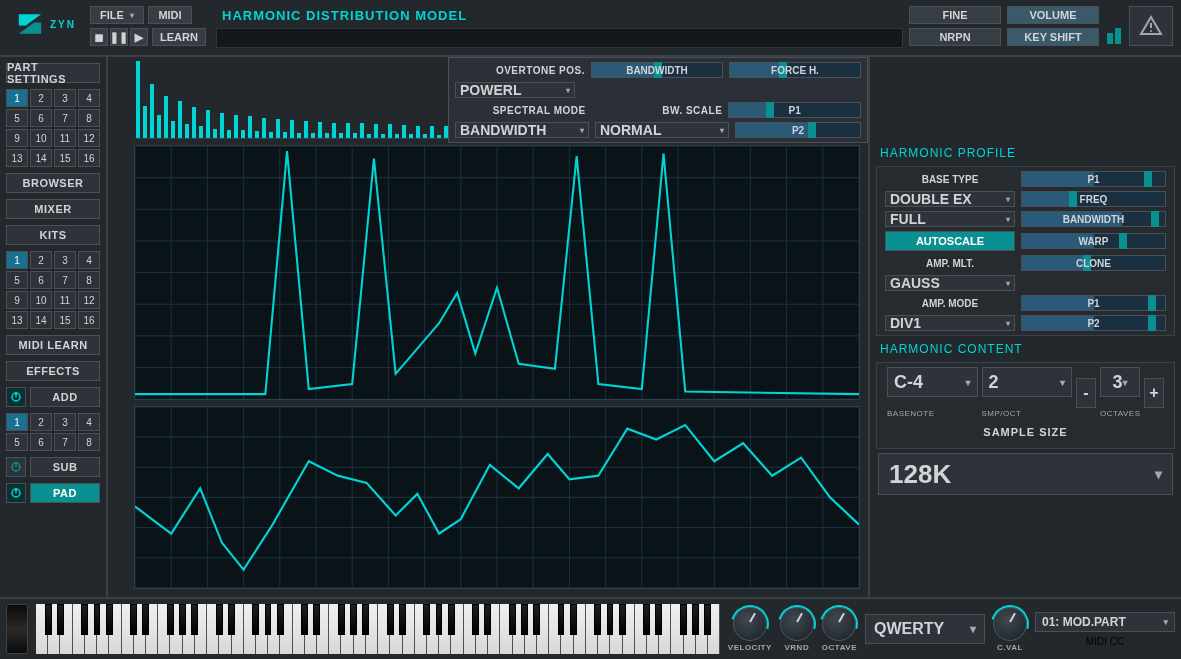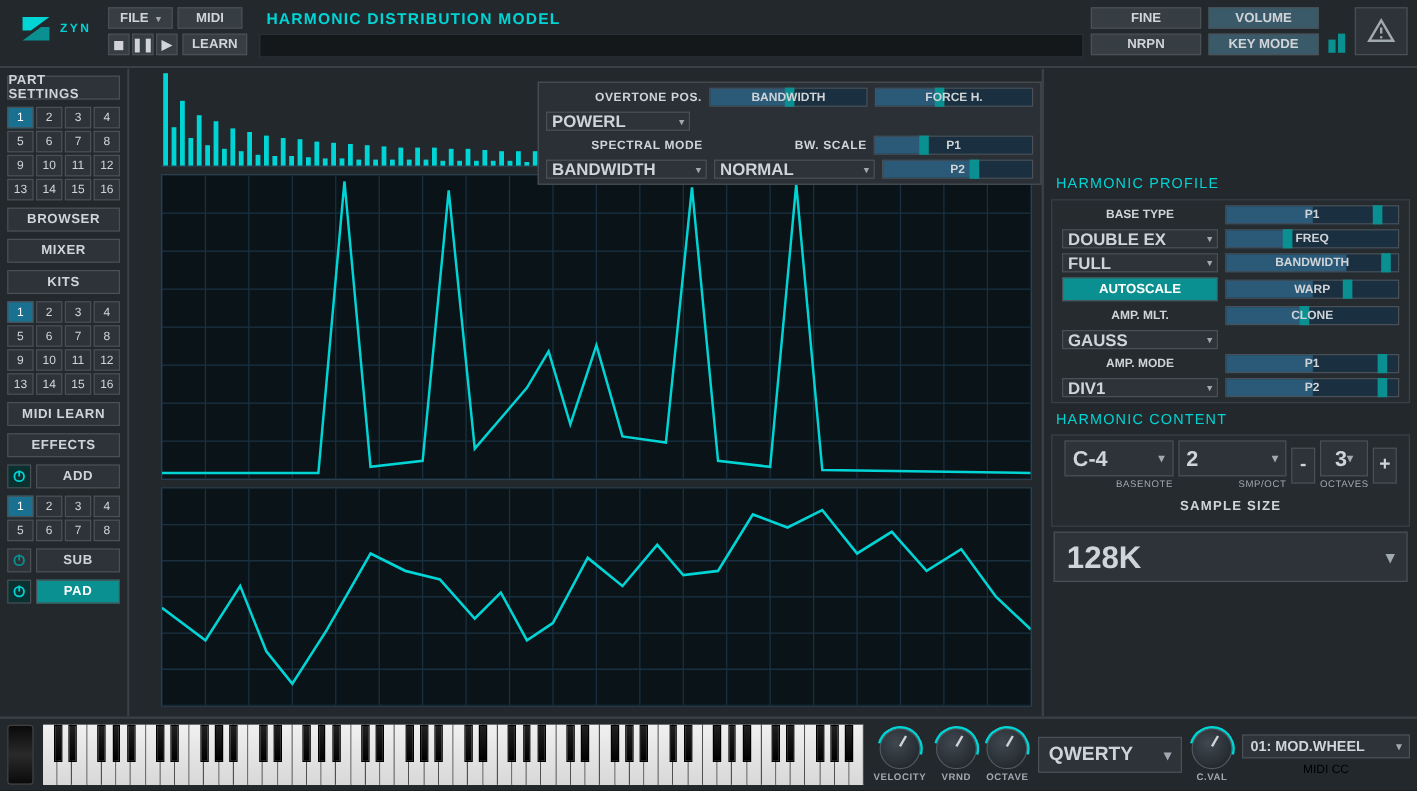--- a/index.html
+++ b/index.html
@@ -62,21 +62,21 @@
 .graphs{flex:1;position:relative;padding:4px 8px 8px 26px;display:flex;flex-direction:column;gap:6px}
 .spectrum-bars{height:78px;position:relative;border-bottom:1px solid #2a4050}
 .spectrum-bars .bars{position:absolute;inset:0;display:flex;align-items:flex-end;gap:3px;padding:0 2px}
 .spectrum-bars .bars span{width:4px;background:var(--teal)}
 .graph{flex:1;background:var(--dark);border:1px solid #2a4050;position:relative;overflow:hidden}
 .graph svg{position:absolute;inset:0;width:100%;height:100%}
 .grid-line{stroke:#1a3040;stroke-width:1}
 .curve{fill:none;stroke:var(--teal);stroke-width:2}
 
 
-.overlay-panel{position:absolute;top:11px;right:0;width:420px;background:#2a3036;border:1px solid #4a5056;padding:4px 6px;display:flex;flex-direction:column;gap:4px;z-index:5}
+.overlay-panel{position:absolute;top:0;right:0;width:420px;background:#2a3036;border:1px solid #4a5056;padding:4px 6px;display:flex;flex-direction:column;gap:4px;z-index:5}
 .ov-row{display:flex;align-items:center;gap:6px}
 .ov-lbl{color:var(--tx0);font-size:10px;font-weight:700;letter-spacing:0.5px;text-align:right}
 .slider{height:16px;background:var(--slider-track);border:1px solid #4a5056;position:relative;flex:1;display:flex;align-items:center;justify-content:center;color:var(--tx0);font-size:9px;font-weight:700}
 .slider .fill{position:absolute;left:0;top:0;bottom:0;background:var(--slider-fill)}
 .slider .thumb{position:absolute;top:-1px;bottom:-1px;width:8px;background:var(--teal-d)}
 .slider span{position:relative}
 .dd{background:var(--bg2);color:var(--tx0);border:1px solid #4a5056;height:16px;padding:0 4px;display:flex;align-items:center;justify-content:space-between;font-size:14px;font-weight:700;flex:1}
 .dd::after{content:"▾";color:var(--tx1);font-size:8px}
 
 
@@ -85,21 +85,21 @@
 .rp-body{padding:4px 8px;display:flex;flex-direction:column;gap:4px;background:#262b2f;margin:0 6px;border:1px solid #3a4046}
 .rp-row{display:flex;align-items:center;gap:6px}
 .rp-lbl{width:130px;text-align:center;color:var(--tx0);font-size:10px;font-weight:700}
 .rp-row .dd{width:130px;flex:none}
 .rp-row .slider{flex:1}
 .btn.auto{background:var(--teal-d);color:#fff;width:130px;height:20px}
 
 .hc-row{display:flex;gap:4px;align-items:center;padding:0 2px}
 .hc-dd{background:var(--bg2);border:1px solid #4a5056;color:var(--tx0);font-size:18px;font-weight:700;height:30px;display:flex;align-items:center;padding:0 6px;justify-content:space-between}
 .hc-dd::after{content:"▾";font-size:10px;color:var(--tx1)}
-.hc-sub{font-size:8px;color:var(--tx1);text-align:right;margin-top:2px;letter-spacing:0.5px}
+.hc-sub{font-size:8px;color:var(--tx1);text-align:left;margin-top:12px;letter-spacing:0.5px}
 .spin{width:20px;height:30px;background:var(--bg2);border:1px solid #4a5056;color:var(--tx0);display:flex;align-items:center;justify-content:center;font-size:16px;font-weight:700}
 .sample-dd{background:var(--bg2);border:1px solid #4a5056;color:var(--tx0);font-size:26px;font-weight:700;height:42px;display:flex;align-items:center;padding:0 10px;justify-content:space-between;margin:4px 8px}
 .sample-dd::after{content:"▾";font-size:14px;color:var(--tx1)}
 .samp-lbl{text-align:center;color:var(--tx0);font-size:11px;font-weight:700;padding:6px;letter-spacing:1px}
 
 
 .botbar{height:62px;background:var(--bg1);border-top:2px solid #3a4046;display:flex;align-items:center;padding:4px 6px;gap:8px}
 .pitch-wheel{width:22px;height:50px;background:linear-gradient(#0a0a0a,#2a2a2a,#0a0a0a);border:1px solid #404040;border-radius:3px}
 .kbd{flex:1;height:50px;position:relative;background:#fff;display:flex}
 .wkey{flex:1;border-right:1px solid #505050;background:linear-gradient(#f0f0f0,#d8d8d8)}
@@ -124,21 +124,21 @@
   <div class="logo">
     <svg viewBox="0 0 40 40">
         <path fill="#00d4d4" d="M4 6 L36 6 L14 22 L4 22 Z"></path>
         <path fill="#0a9090" d="M36 34 L4 34 L26 18 L36 18 Z"></path>
       </svg>
     <span>ZYN</span>
   </div>
   <div class="topcol">
     <div style="display:flex;gap:4px">
       <div class="btn drop" style="width:54px">FILE</div>
-      <div class="btn" style="width:54px">MIDI</div>
+      <div class="btn" style="width:44px">MIDI</div>
     </div>
     <div style="display:flex;gap:4px">
       <div class="transport">
         <div class="btn">◼</div>
         <div class="btn">❚❚</div>
         <div class="btn">▶</div>
       </div>
       <div class="btn" style="width:54px">LEARN</div>
     </div>
   </div>
@@ -146,21 +146,21 @@
     <div class="title-text">HARMONIC DISTRIBUTION MODEL</div>
     <div class="title-under"></div>
   </div>
   <div class="top-right">
     <div class="pair-col">
       <div class="btn wide">FINE</div>
       <div class="btn wide">NRPN</div>
     </div>
     <div class="pair-col">
       <div class="btn wide act-bg">VOLUME</div>
-      <div class="btn wide act-bg">KEY MODE</div>
+      <div class="btn wide act-bg">KEY SHIFT</div>
     </div>
     <div class="mini-bars">
         <span></span>
         <span style="height:45%"></span>
       </div>
     <div class="alert-box">
       <svg viewBox="0 0 24 24">
           <path fill="none" stroke="#a0a8b0" stroke-width="2" d="M12 3 L22 20 L2 20 Z"></path>
           <line x1="12" y1="9" x2="12" y2="14" stroke="#a0a8b0" stroke-width="2"></line>
           <circle cx="12" cy="17" r="1" fill="#a0a8b0"></circle>
@@ -638,16 +638,16 @@
         <div class="ring"></div>
         <div class="kl">OCTAVE</div>
       </div>
   </div>
   <div class="bot-dd">QWERTY</div>
   <div class="knob">
       <div class="ring"></div>
       <div class="kl">C.VAL</div>
     </div>
   <div class="cc-col">
-    <div class="cc-dd">01: MOD.WHEEL</div>
+    <div class="cc-dd">01: MOD.PART</div>
     <div class="kl">MIDI CC</div>
   </div>
 </div>
 
 </body></html>

